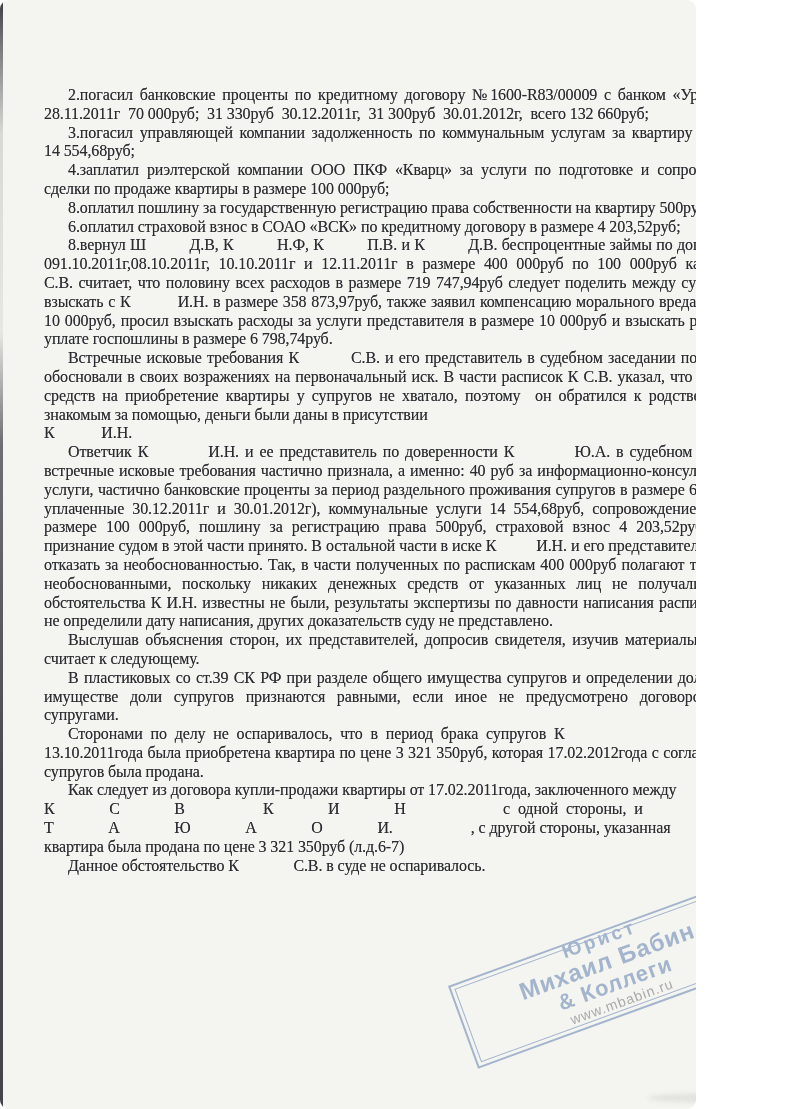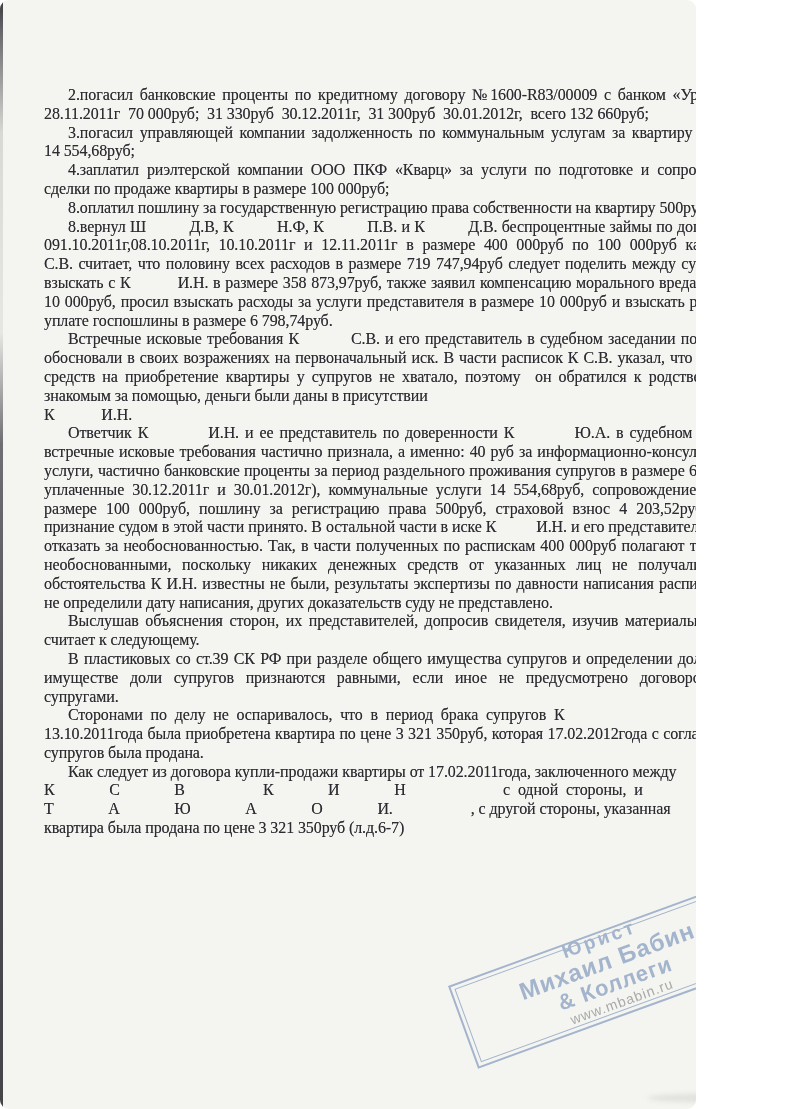--- a/index.html
+++ b/index.html
@@ -102,32 +102,34 @@
   <div class="speck sp4"></div>
   <div class="smudge-b"></div>
   <div class="smudge-r1"></div>
   <div class="smudge-r2"></div>
 
   <div class="content">
     <p>2.погасил банковские проценты по кредитному договору №1600-R83/00009 с банком «Уралсиб» от 28.11.2011г  70&nbsp;000руб;  31&nbsp;330руб  30.12.2011г,  31&nbsp;300руб  30.01.2012г,  всего 132&nbsp;660руб;</p>
     <p>3.погасил управляющей компании задолженность по коммунальным услугам за квартиру в размере 14&nbsp;554,68руб;</p>
     <p>4.заплатил риэлтерской компании ООО ПКФ «Кварц» за услуги по подготовке и сопровождению сделки по продаже квартиры в размере 100&nbsp;000руб;</p>
     <p>8.оплатил пошлину за государственную регистрацию права собственности на квартиру 500руб;</p>
+    <p>6.оплатил страховой взнос в СОАО «ВСК» по кредитному договору в размере 4&nbsp;203,52руб;</p>
     <p>8.вернул Ш          Д.В, К          Н.Ф, К          П.В. и К          Д.В. беспроцентные займы по договорам от 091.10.2011г,08.10.2011г, 10.10.2011г и 12.11.2011г в размере 400&nbsp;000руб по 100&nbsp;000руб каждому, К          С.В. считает, что половину всех расходов в размере 719&nbsp;747,94руб следует поделить между супругами и взыскать с К          И.Н. в размере 358&nbsp;873,97руб, также заявил компенсацию морального вреда в размере 10&nbsp;000руб, просил взыскать расходы за услуги представителя в размере 10&nbsp;000руб и взыскать расходы по уплате госпошлины в размере 6&nbsp;798,74руб.</p>
     <p>Встречные исковые требования К          С.В. и его представитель в судебном заседании поддержали, обосновали в своих возражениях на первоначальный иск. В части расписок К С.В. указал, что денежных средств на приобретение квартиры у супругов не хватало, поэтому  он обратился к родственникам и знакомым за помощью, деньги были даны в присутствии
 К            И.Н.</p>
     <p>Ответчик К          И.Н. и ее представитель по доверенности К          Ю.А. в судебном заседании встречные исковые требования частично признала, а именно: 40 руб за информационно-консультативные услуги, частично банковские проценты за период раздельного проживания супругов в размере 62&nbsp;630руб ( уплаченные 30.12.2011г и 30.01.2012г), коммунальные услуги 14&nbsp;554,68руб, сопровождение сделки в размере 100&nbsp;000руб, пошлину за регистрацию права 500руб, страховой взнос 4&nbsp;203,52руб. Данное признание судом в этой части принято. В остальной части в иске К          И.Н. и его представитель просили отказать за необоснованностью. Так, в части полученных по распискам 400&nbsp;000руб полагают требования  необоснованными, поскольку никаких денежных средств от указанных лиц не получали, данные обстоятельства К И.Н. известны не были, результаты экспертизы по давности написания расписки   суду не определили дату написания, других доказательств суду не представлено.</p>
     <p>Выслушав объяснения сторон, их представителей, допросив свидетеля, изучив материалы дела, суд считает к следующему.</p>
     <p>В пластиковых со ст.39 СК РФ при разделе общего имущества супругов и определении долей в этом имуществе доли супругов признаются равными, если иное не предусмотрено договором между супругами.</p>
     <p>Сторонами  по  делу  не  оспаривалось,  что  в  период  брака  супругов  К
 13.10.2011года была приобретена квартира по цене 3&nbsp;321&nbsp;350руб, которая 17.02.2012года с согласия обоих супругов была продана.</p>
     <p>Как следует из договора купли-продажи квартиры от 17.02.2011года, заключенного между
 К              С              В                    К              И              Н                         с  одной  стороны,  и
 Т              А              Ю              А              О              И.                    , с другой стороны, указанная
 квартира была продана по цене 3&nbsp;321&nbsp;350руб (л.д.6-7)</p>
+    <p>Данное обстоятельство К              С.В. в суде не оспаривалось.</p>
   </div>
 
   <div class="stamp">
     <div class="stamp-inner">
       <div class="stamp-title">Юрист</div>
       <div class="stamp-name">Михаил Бабин</div>
       <div class="stamp-suffix">&amp; Коллеги</div>
       <div class="stamp-url">www.mbabin.ru</div>
     </div>
   </div>

